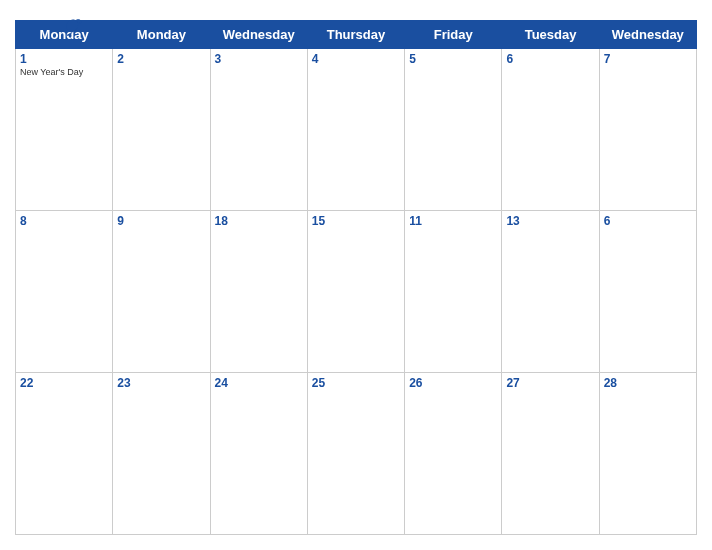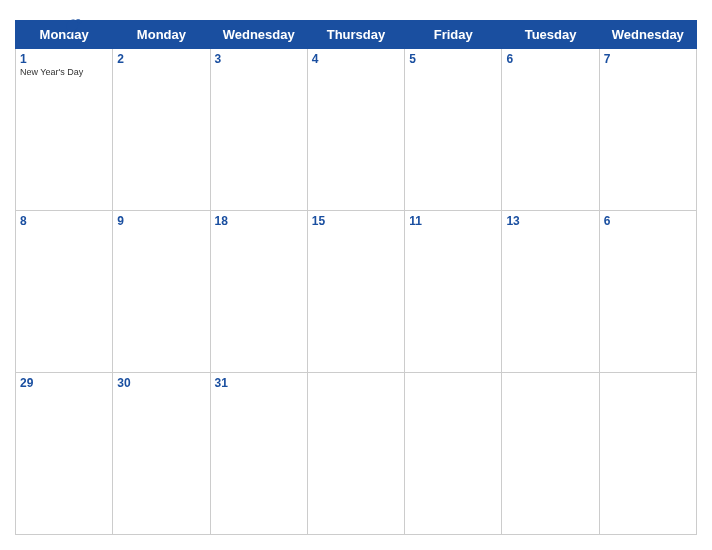--- a/index.html
+++ b/index.html
@@ -194,27 +194,35 @@
         </td>
         <td>
           <span class="day-number">13</span>
         </td>
         <td>
           <span class="day-number">6</span>
         </td>
       </tr>
       <tr>
         <td>
-          <span class="day-number">29</span>
-        </td>
-        <td>
-          <span class="day-number">30</span>
-        </td>
-        <td>
-          <span class="day-number">31</span>
-        </td>
-        <td class="empty-cell"></td>
-        <td class="empty-cell"></td>
-        <td class="empty-cell"></td>
-        <td class="empty-cell"></td>
+          <span class="day-number">22</span>
+        </td>
+        <td>
+          <span class="day-number">23</span>
+        </td>
+        <td>
+          <span class="day-number">24</span>
+        </td>
+        <td>
+          <span class="day-number">25</span>
+        </td>
+        <td>
+          <span class="day-number">26</span>
+        </td>
+        <td>
+          <span class="day-number">27</span>
+        </td>
+        <td>
+          <span class="day-number">28</span>
+        </td>
       </tr>
     </tbody>
 </table>
 
 </body></html>

